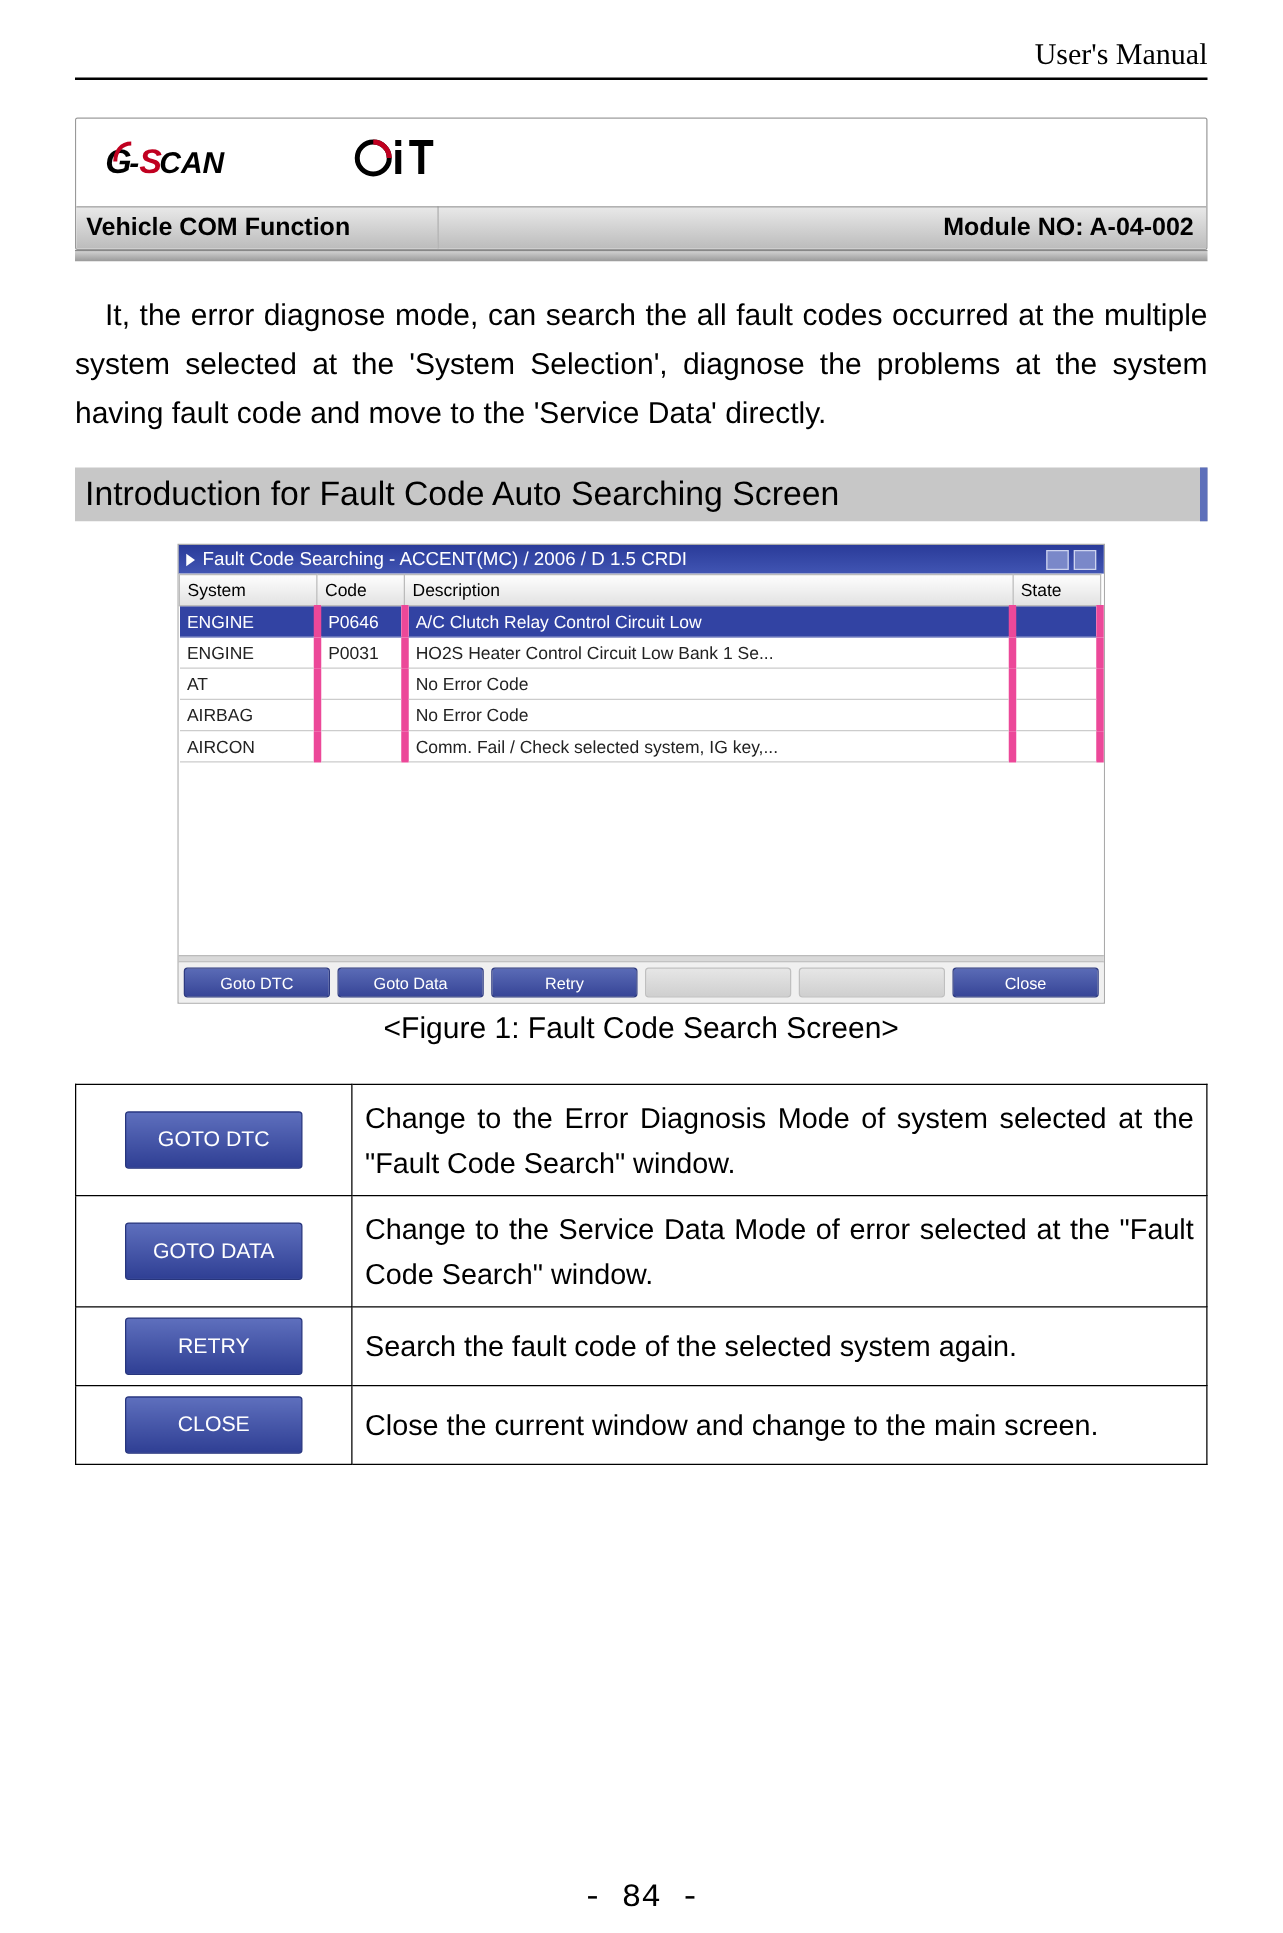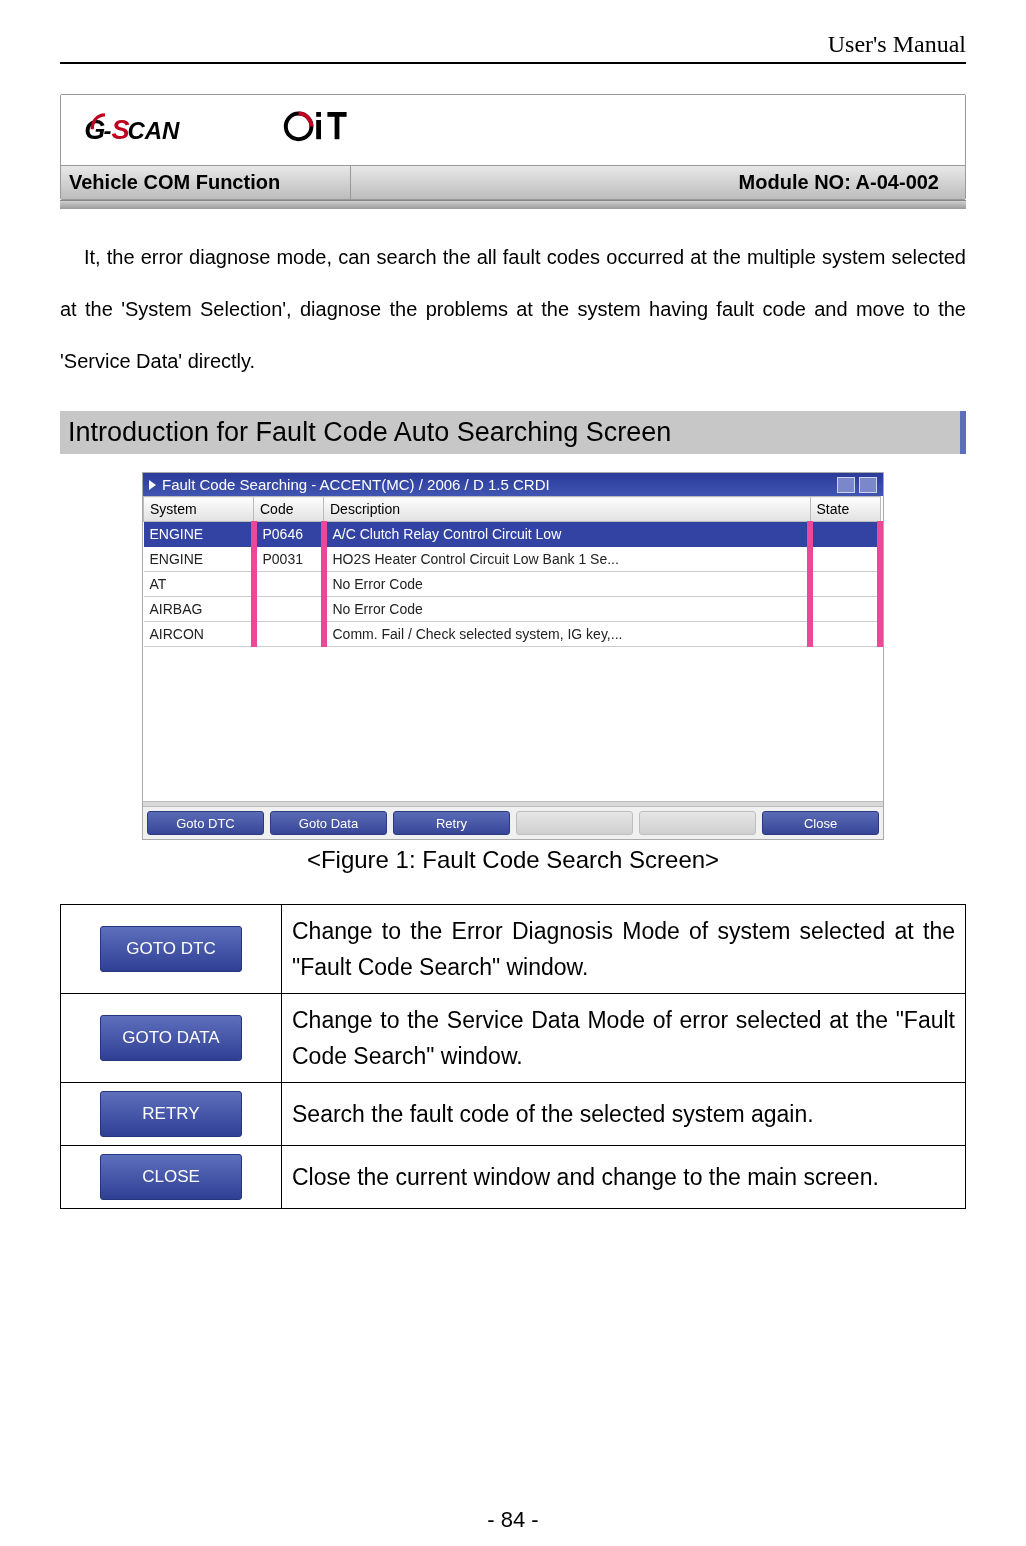--- a/index.html
+++ b/index.html
@@ -75,33 +75,33 @@
     border-top: 1px solid #999;
     border-right: 1px solid #999;
     box-sizing: border-box;
   }
   .banner-bottom-right {
     flex: 1;
     background: linear-gradient(#e8e8e8,#bcbcbc);
     display: flex;
     align-items: center;
     justify-content: flex-end;
-    padding-right: 26px;
+    padding-right: 10px;
     border-top: 1px solid #999;
   }
   .banner-underline {
     height: 8px;
     background: linear-gradient(#d0d0d0,#9a9a9a);
     border-top: 1px solid #888;
     margin-bottom: 22px;
   }
 
   .body-para {
-    font-size: 20px;
-    line-height: 52px;
+    font-size: 24px;
+    line-height: 39px;
     text-align: justify;
     text-indent: 24px;
     margin-bottom: 24px;
   }
   .section-header {
     background: #c7c7c7;
     font-size: 27px;
     padding: 6px 8px;
     border-right: 6px solid #5d6fba;
     margin-bottom: 18px;
@@ -233,22 +233,22 @@
     border-radius: 3px;
     border: 1px solid #27357d;
     text-align: center;
   }
 
   .page-number {
     position: absolute;
     bottom: 24px;
     left: 0; right: 0;
     text-align: center;
-    font-family: Liberation Sans, sans-serif;
-    font-size: 22px;
+    font-family: Liberation Mono, monospace;
+    font-size: 26px;
   }
 </style>
 </head>
 <body>
 
 <div class="page">
 
   <div class="top-header">User's Manual</div>
 
   <div class="banner-wrap">

